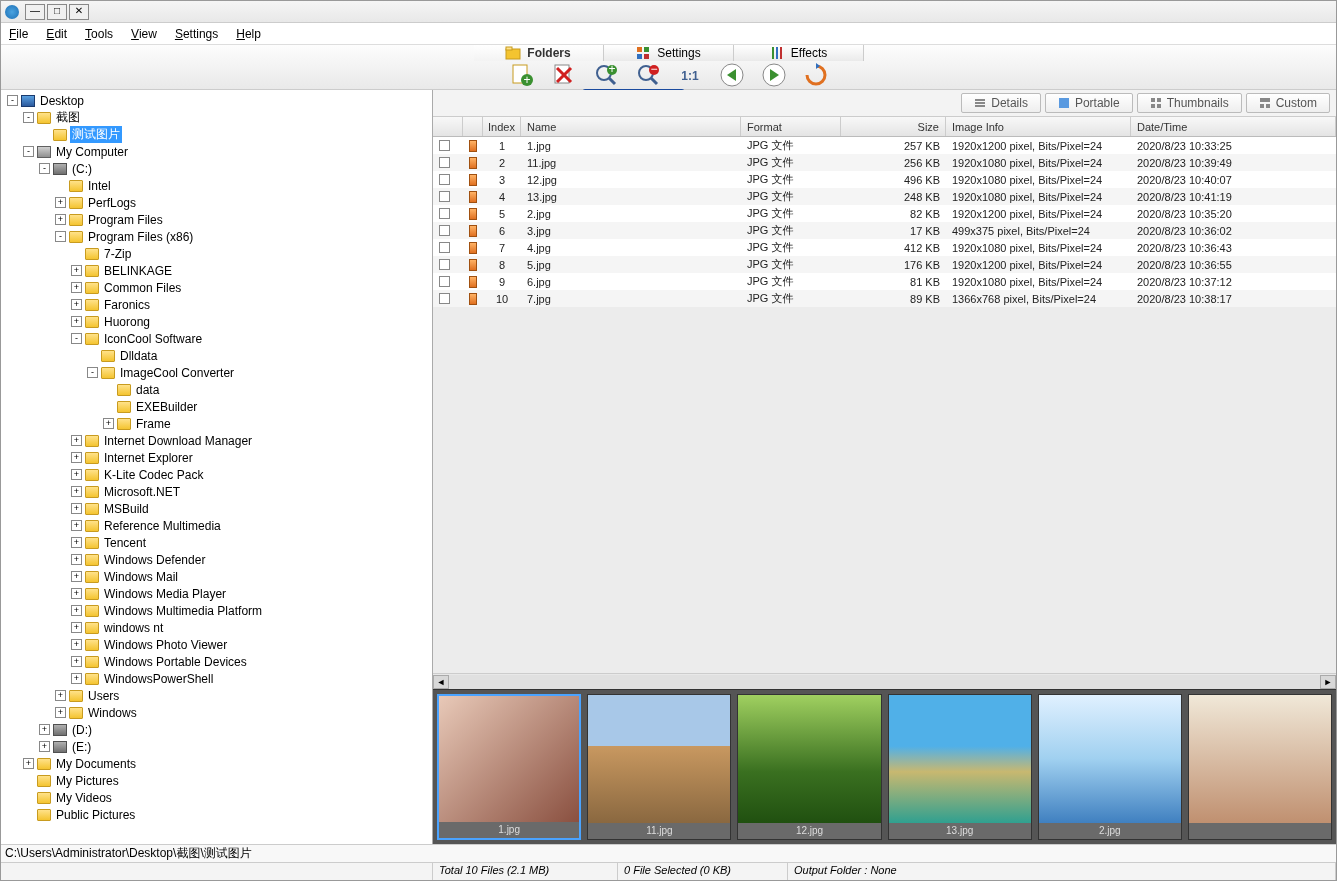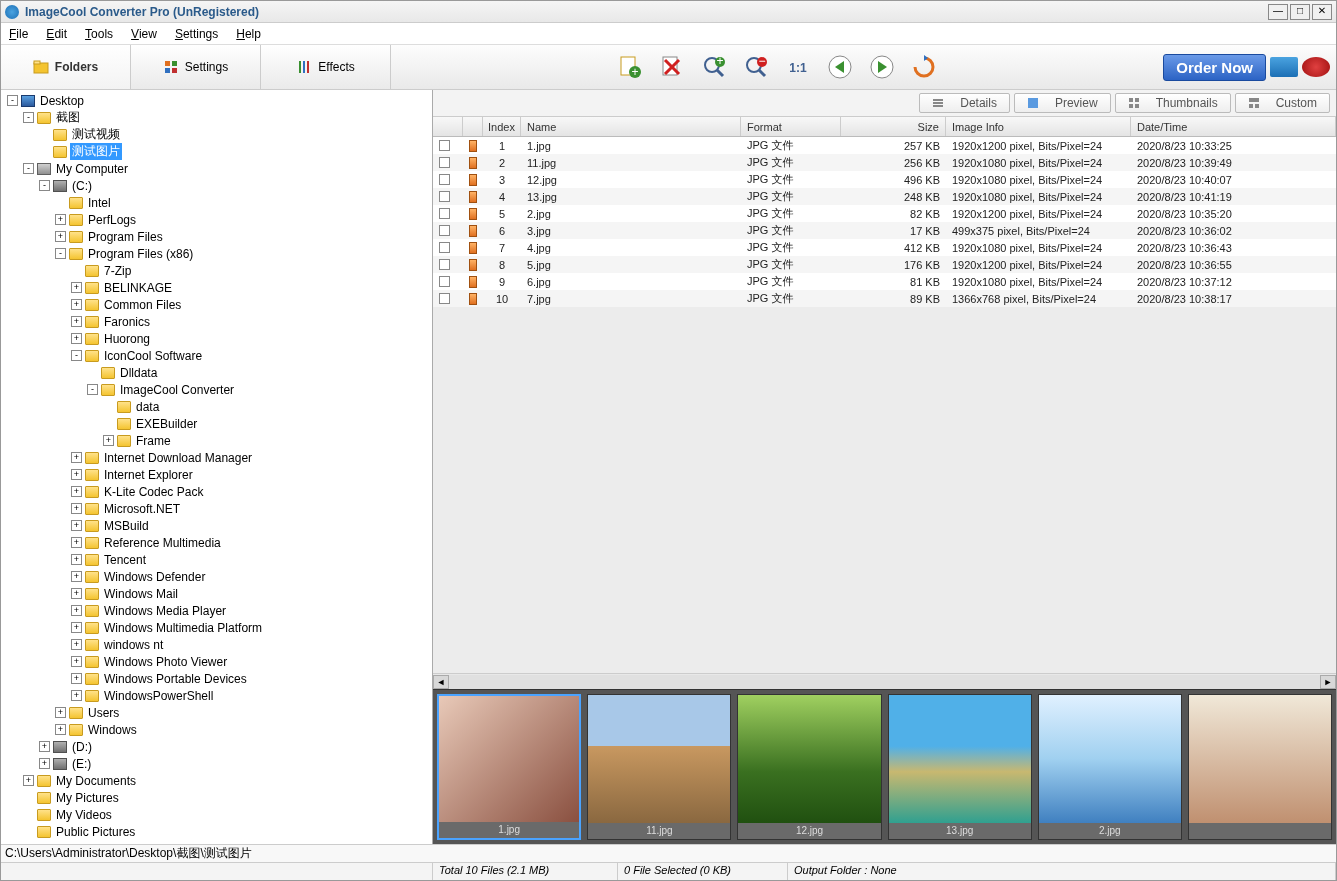--- a/index.html
+++ b/index.html
@@ -11,34 +11,34 @@
 .titlebar .title { color: #2a5a8a; font-weight: bold; flex: 1; }
 .title-controls { display: flex; gap: 2px; }
 .win-btn { width: 20px; height: 16px; border: 1px solid #888; background: #f0f0f0; font-size: 10px; line-height: 12px; text-align: center; cursor: pointer; }
 
 
 .menubar { height: 22px; display: flex; align-items: center; padding: 0 8px; gap: 18px; border-bottom: 1px solid #ddd; }
 .menu-item { cursor: pointer; }
 .menu-item span.ul { text-decoration: underline; }
 
 
-.toolbar-row { height: 45px; background: linear-gradient(#fdfdfd,#e9e9e9); border-bottom: 1px solid #ccc; display: flex; align-items: center; }
+.toolbar-row { height: 45px; background: linear-gradient(#fdfdfd,#e9e9e9); border-bottom: 1px solid #ccc; display: flex; align-items: center; flex-direction: column; }
 .tab-buttons { display: flex; height: 100%; }
 .tab-btn { width: 130px; display: flex; align-items: center; justify-content: center; gap: 6px; border-right: 1px solid #ccc; cursor: pointer; background: linear-gradient(#fff,#eaeaea); }
 .tab-btn.active { background: linear-gradient(#fff,#f3f3f3); font-weight: bold; color: #333; }
 .tab-btn .ticon { width: 16px; height: 16px; }
 .center-icons { flex: 1; display: flex; justify-content: center; gap: 14px; align-items: center; }
 .tool-icon { width: 28px; height: 28px; cursor: pointer; display:flex;align-items:center;justify-content:center; }
 .order-area { display: flex; align-items: center; gap: 4px; padding-right: 6px; }
 .order-btn { background: linear-gradient(#6a9ae8,#2c63c4); color: #fff; font-weight: bold; padding: 4px 12px; border: 1px solid #1a4a9e; border-radius: 3px; cursor: pointer; font-size: 15px; }
 .card-badge { width: 28px; height: 20px; border-radius: 2px; }
 
 
 .view-tabs { display: flex; justify-content: flex-end; padding: 3px 6px; gap: 4px; background: #f3f3f3; border-bottom: 1px solid #ccc; }
-.view-tab { display: flex; align-items: center; gap: 16px; border: 1px solid #bbb; padding: 2px 12px; background: linear-gradient(#fff,#eee); border-radius: 2px; cursor: pointer; font-size: 11px; color: #555; }
+.view-tab { display: flex; align-items: center; gap: 5px; border: 1px solid #bbb; padding: 2px 12px; background: linear-gradient(#fff,#eee); border-radius: 2px; cursor: pointer; font-size: 11px; color: #555; }
 .view-tab .vicon { width: 12px; height: 12px; }
 
 
 .main { flex: 1; display: flex; overflow: hidden; }
 
 
 .tree-panel { width: 432px; border-right: 1px solid #aaa; overflow-y: auto; background: #fff; padding: 2px; }
 .tree-node { display: flex; align-items: center; height: 17px; white-space: nowrap; cursor: pointer; }
 .tree-toggle { width: 11px; height: 11px; border: 1px solid #888; font-size: 9px; line-height: 9px; text-align: center; margin-right: 3px; background: #fff; flex-shrink:0; }
 .tree-toggle.none { border: none; }
@@ -98,21 +98,20 @@
 .th3{background:linear-gradient(#a0d060,#3a7020 60%,#205010);}
 .th4{background:linear-gradient(#50b0e8 40%,#c8b870 60%,#30a090);}
 .th5{background:linear-gradient(#e0f0ff,#a0d0f0 50%,#4080c0);}
 .th6{background:linear-gradient(#f0e8d8,#c09070);}
 </style>
 </head>
 <body>
 
 <div class="titlebar">
   <div class="app-icon"></div>
-  <div class="title">ImageCool Converter Pro  (UnRegistered)</div>
   <div class="title-controls">
     <div class="win-btn">—</div>
     <div class="win-btn">□</div>
     <div class="win-btn">✕</div>
   </div>
 </div>
 
 <div class="menubar" id="menubar">
     <span class="menu-item"><span class="ul">F</span>ile</span>
     <span class="menu-item"><span class="ul">E</span>dit</span>
@@ -215,25 +214,20 @@
   <div class="tree-panel" id="tree">
       <div class="tree-node" style="padding-left: 4px;">
         <span class="tree-toggle">-</span>
         <span class="tree-icon desktop-icon"></span>
         <span class="tree-label">Desktop</span>
       </div>
       <div class="tree-node" style="padding-left: 20px;">
         <span class="tree-toggle">-</span>
         <span class="tree-icon folder-icon"></span>
         <span class="tree-label">截图</span>
-      </div>
-      <div class="tree-node" style="padding-left: 36px;">
-        <span class="tree-toggle none"></span>
-        <span class="tree-icon folder-icon"></span>
-        <span class="tree-label">测试视频</span>
       </div>
       <div class="tree-node" style="padding-left: 36px;">
         <span class="tree-toggle none"></span>
         <span class="tree-icon folder-icon"></span>
         <span class="tree-label selected">测试图片</span>
       </div>
       <div class="tree-node" style="padding-left: 20px;">
         <span class="tree-toggle">-</span>
         <span class="tree-icon computer-icon"></span>
         <span class="tree-label">My Computer</span>
@@ -441,21 +435,21 @@
               <rect x="1" y="2" width="10" height="2" fill="#888"></rect>
               <rect x="1" y="5" width="10" height="2" fill="#888"></rect>
               <rect x="1" y="8" width="10" height="2" fill="#888"></rect>
             </svg></span>
           <span>Details</span>
         </div>
         <div class="view-tab">
           <span class="vicon"><svg width="12" height="12">
               <rect x="1" y="1" width="10" height="10" fill="#5a9ae0"></rect>
             </svg></span>
-          <span>Preview</span>
+          <span>Portable</span>
         </div>
         <div class="view-tab">
           <span class="vicon"><svg width="12" height="12">
               <rect x="1" y="1" width="4" height="4" fill="#888"></rect>
               <rect x="7" y="1" width="4" height="4" fill="#888"></rect>
               <rect x="1" y="7" width="4" height="4" fill="#888"></rect>
               <rect x="7" y="7" width="4" height="4" fill="#888"></rect>
             </svg></span>
           <span>Thumbnails</span>
         </div>

